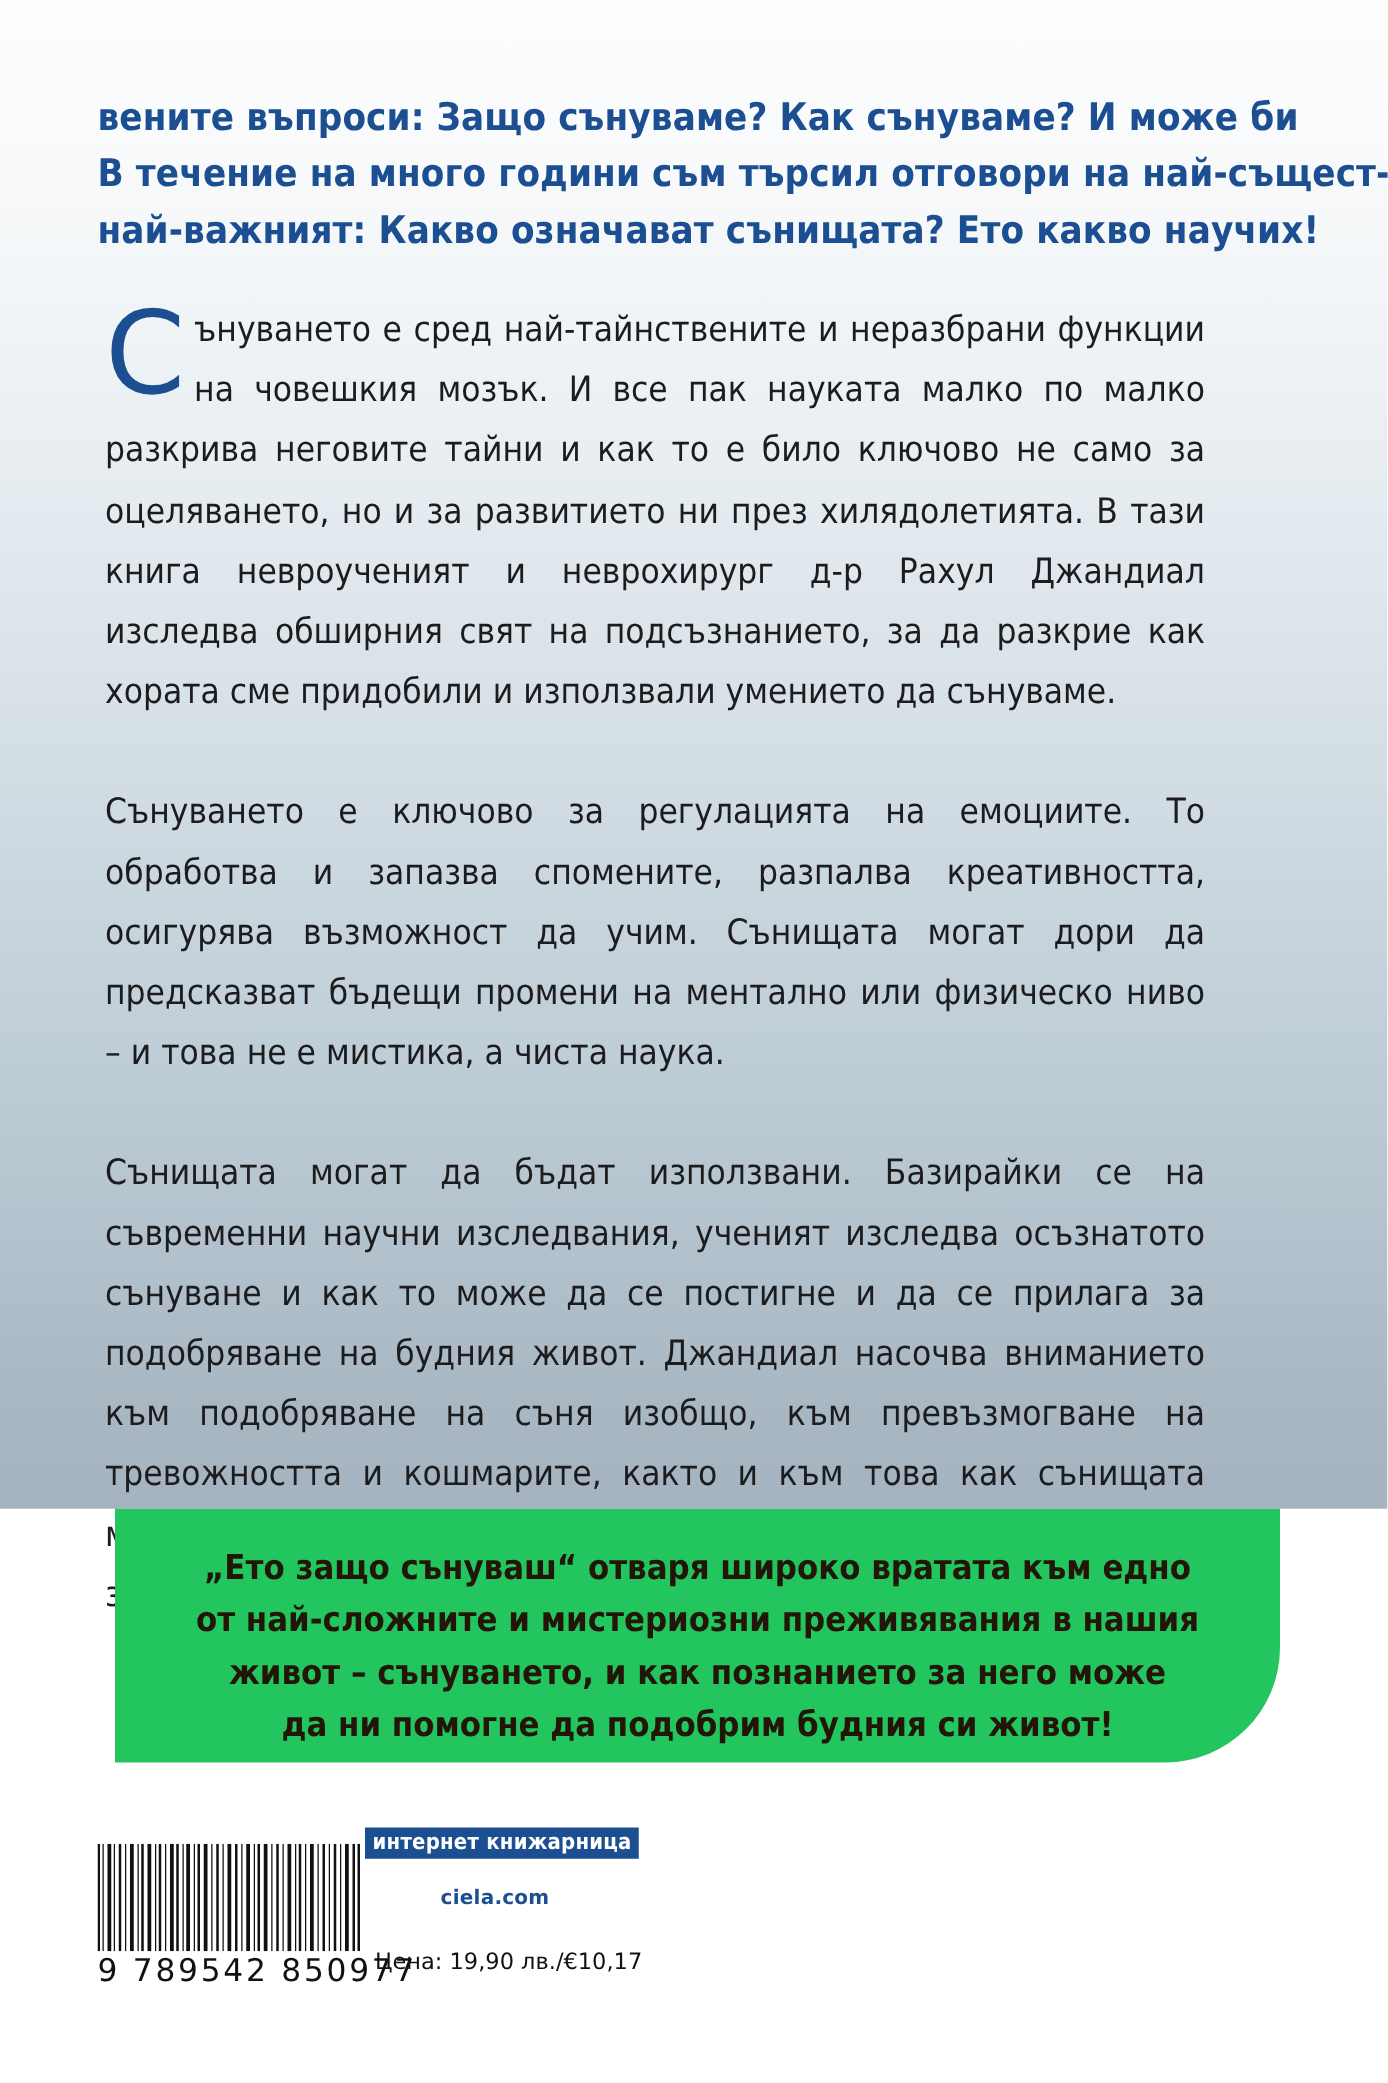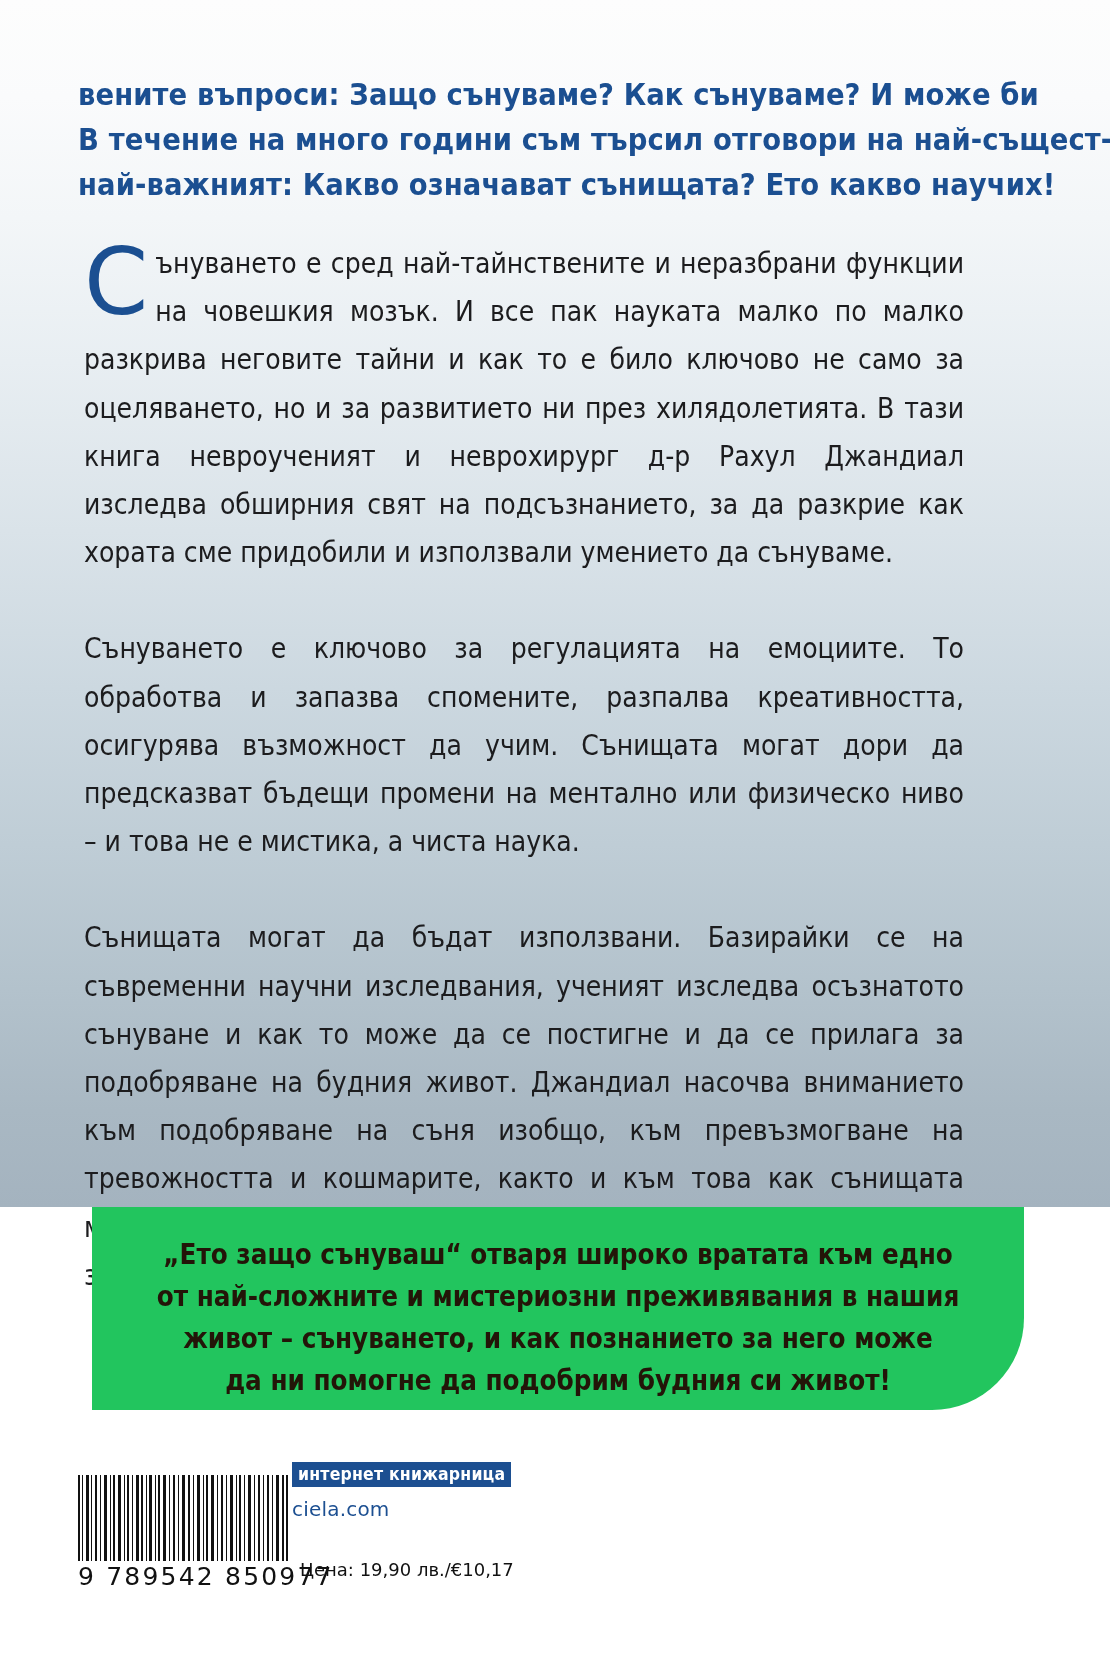--- a/index.html
+++ b/index.html
@@ -126,40 +126,41 @@
     color: #111;
     letter-spacing: 2.2px;
     margin-top: 1px;
     white-space: nowrap;
   }
 
   #ciela-logo {
     position: absolute;
     left: 292px;
     top: 22px;
+    text-align: center;
     width: 208px;
   }
   #ciela-badge {
     display: inline-block;
     background: #1c4f91;
     color: #ffffff;
     font-family: "DejaVu Sans Condensed", "Liberation Sans Narrow", "Liberation Sans", sans-serif;
     font-weight: bold;
     font-size: 17.5px;
     line-height: 22px;
     padding: 1px 6px 2px 6px;
     letter-spacing: 0.2px;
     white-space: nowrap;
   }
   #ciela-domain {
     color: #1c4f91;
     font-family: "DejaVu Sans", sans-serif;
-    font-weight: normal;
-    font-size: 20px;
-    margin-top: 10px;
+    font-weight: bold;
+    font-size: 16px;
+    margin-top: 21px;
     letter-spacing: 0.2px;
   }
 
   #price-label {
     position: absolute;
     left: 300px;
     top: 119px;
     color: #111;
     font-family: "DejaVu Sans", sans-serif;
     font-size: 18px;

